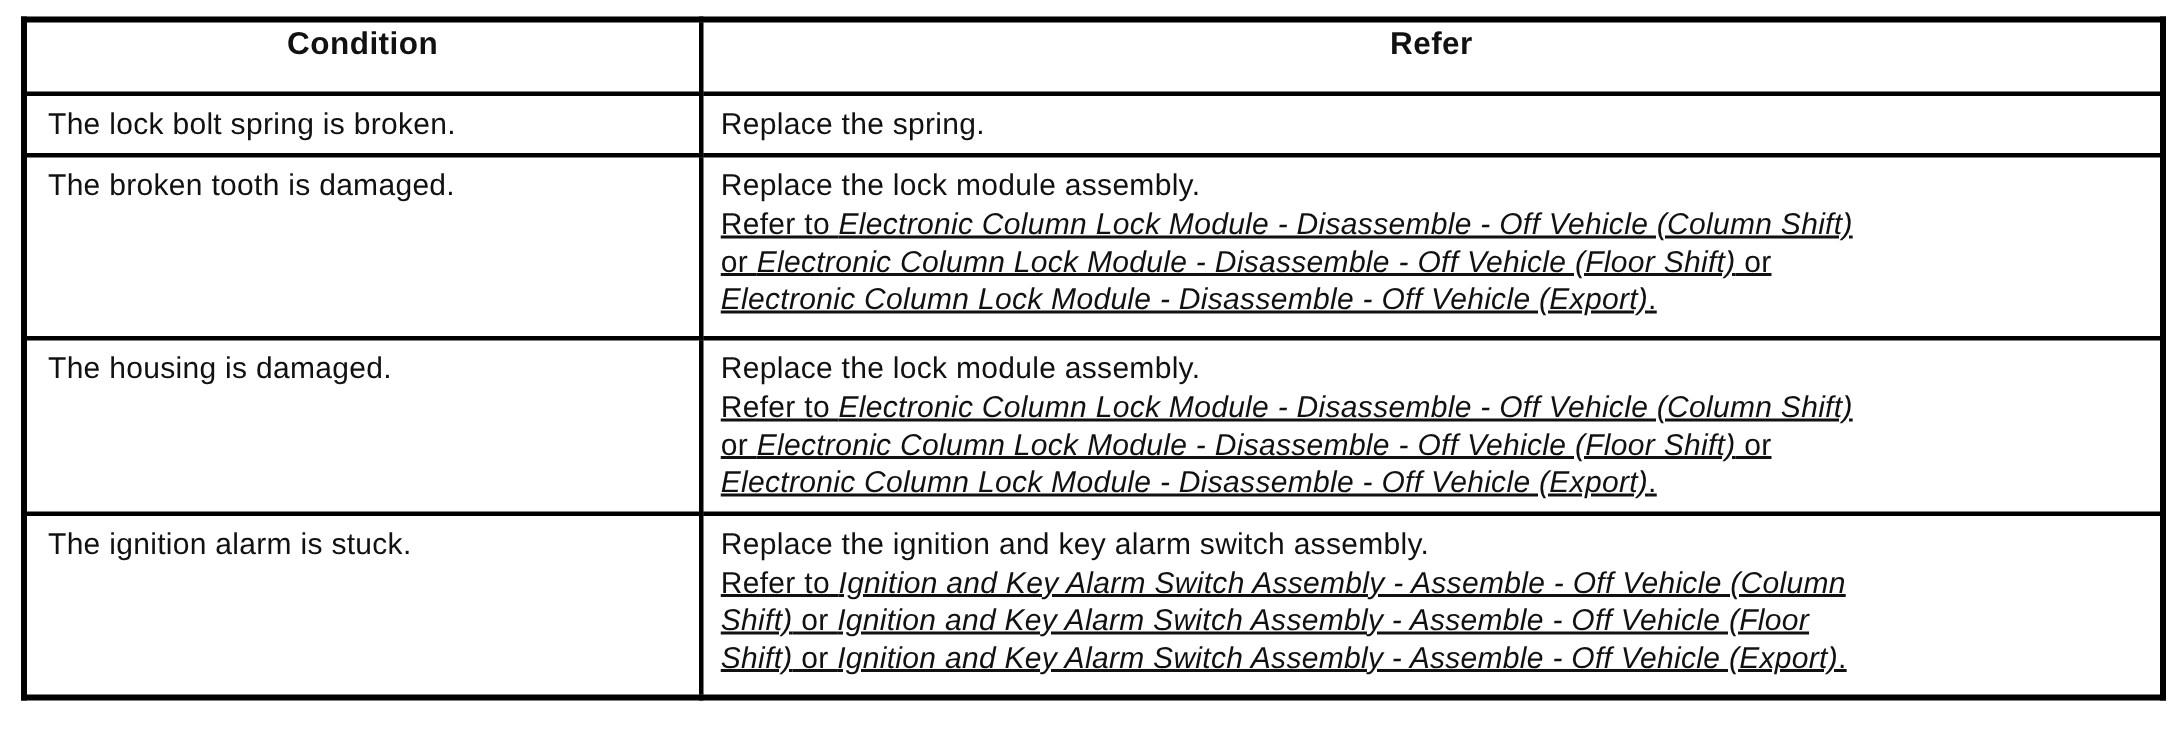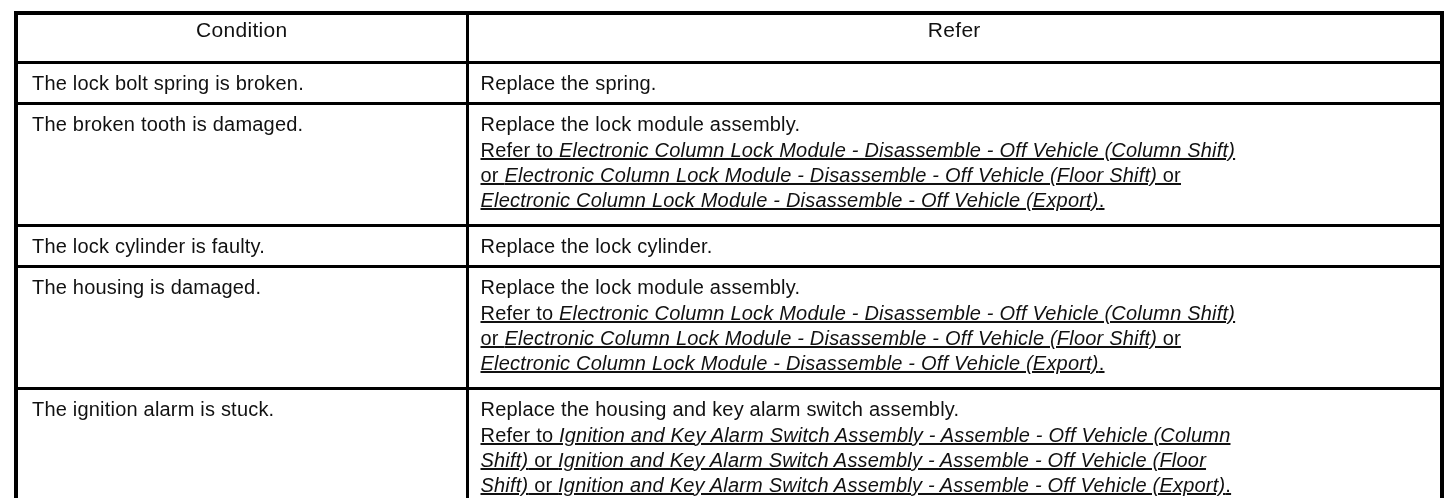--- a/index.html
+++ b/index.html
@@ -29,21 +29,21 @@
     table-layout: fixed;
     border: 4px solid #000000;
   }
   .diag-table th,
   .diag-table td {
     border: 3px solid #000000;
     vertical-align: top;
     box-sizing: border-box;
   }
   .diag-table th {
-    font-weight: normal;
+    font-weight: bold;
     font-size: 21px;
     text-align: center;
     padding: 3px 6px 19px;
     height: 32px;
     letter-spacing: 0.3px;
   }
   .diag-table th:first-child,
   .diag-table td:first-child {
     width: 451px;
   }
@@ -105,45 +105,37 @@
             <p class="cell-text">Replace the lock module assembly.</p>
             <p class="refer-text">
               <span class="refer-line"><span>Refer to </span><i>Electronic Column Lock Module - Disassemble - Off Vehicle (Column Shift)</i></span>
               <span class="refer-line"><span>or </span><i>Electronic Column Lock Module - Disassemble - Off Vehicle (Floor Shift)</i><span> or</span></span>
               <span class="refer-line"><i>Electronic Column Lock Module - Disassemble - Off Vehicle (Export)</i><span>.</span></span>
             </p>
           </td>
         </tr>
         <tr>
           <td class="cond-cell">
-            <p class="cell-text">The lock cylinder is faulty.</p>
-          </td>
-          <td class="act-cell">
-            <p class="cell-text">Replace the lock cylinder.</p>
-          </td>
-        </tr>
-        <tr>
-          <td class="cond-cell">
             <p class="cell-text">The housing is damaged.</p>
           </td>
           <td class="act-cell">
             <p class="cell-text">Replace the lock module assembly.</p>
             <p class="refer-text">
               <span class="refer-line"><span>Refer to </span><i>Electronic Column Lock Module - Disassemble - Off Vehicle (Column Shift)</i></span>
               <span class="refer-line"><span>or </span><i>Electronic Column Lock Module - Disassemble - Off Vehicle (Floor Shift)</i><span> or</span></span>
               <span class="refer-line"><i>Electronic Column Lock Module - Disassemble - Off Vehicle (Export)</i><span>.</span></span>
             </p>
           </td>
         </tr>
         <tr>
           <td class="cond-cell">
             <p class="cell-text">The ignition alarm is stuck.</p>
           </td>
           <td class="act-cell">
-            <p class="cell-text">Replace the housing and key alarm switch assembly.</p>
+            <p class="cell-text">Replace the ignition and key alarm switch assembly.</p>
             <p class="refer-text">
               <span class="refer-line"><span>Refer to </span><i>Ignition and Key Alarm Switch Assembly - Assemble - Off Vehicle (Column</i></span>
               <span class="refer-line"><i>Shift)</i><span> or </span><i>Ignition and Key Alarm Switch Assembly - Assemble - Off Vehicle (Floor</i></span>
               <span class="refer-line"><i>Shift)</i><span> or </span><i>Ignition and Key Alarm Switch Assembly - Assemble - Off Vehicle (Export)</i><span>.</span></span>
             </p>
           </td>
         </tr>
       </tbody>
   </table>
 </div>

